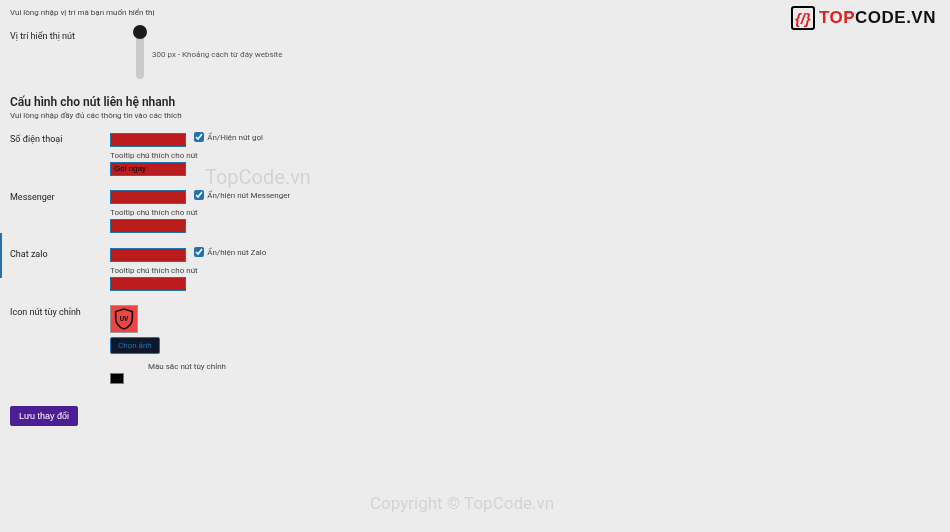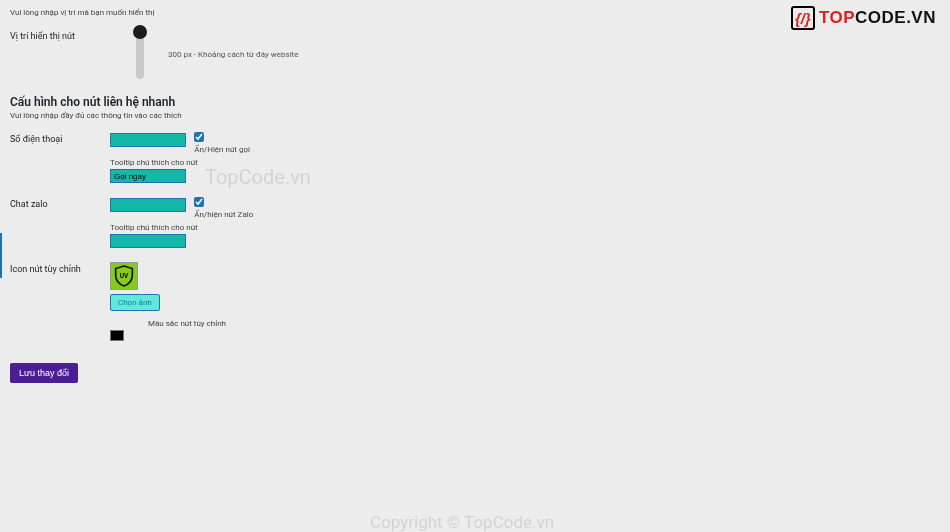--- a/index.html
+++ b/index.html
@@ -14,57 +14,57 @@
     overflow:hidden;
   }
   .page { padding: 8px 16px 10px 10px; }
   h2.sect { font-size:12px; font-weight:600; margin:4px 0 2px 0; color:#1d2327;}
   .sub   { font-size:8px; color:#444; margin-bottom:10px; }
   table.form { border-collapse:collapse; }
   table.form td.lab { width:100px; vertical-align:top; font-size:9px; color:#222; padding:4px 4px 4px 0;}
   table.form td.fld { vertical-align:top; padding:2px 0 12px 0; }
   .txt {
     width:76px; height:14px;
-    border:1px solid #2271b1; background:#14b8a6;
+    border:1px solid #2271b1; background:#b91c1c;
     font-size:8px; padding:0 3px;
   }
   .txt.sm { width:76px; }
   .tooltiplab { font-size:8px; color:#444; margin:4px 0 2px 0; display:block;}
-  .cbrow { display:inline-flex; align-items:flex-start; gap:3px; margin-left:6px; font-size:8px; color:#444;flex-direction:column;}
+  .cbrow { display:inline-flex; align-items:flex-end; gap:3px; margin-left:6px; font-size:8px; color:#444;}
   input[type=checkbox]{ width:10px;height:10px; accent-color:#2271b1; margin:0;}
   
   .toggle { width:28px; height:14px; border-radius:8px; background:#2196f3; position:relative; display:inline-block; }
   .toggle::after { content:""; position:absolute; right:1px; top:1px; width:12px; height:12px; border-radius:50%; background:#fff; }
   
-  .slider-wrap { display:flex; align-items:flex-start; gap:24px; }
+  .slider-wrap { display:flex; align-items:flex-start; gap:8px; }
   .vtrack { width:8px; height:50px; background:#c9c9c9; border-radius:4px; position:relative; margin-left:26px;}
   .vknob  { position:absolute; top:-4px; left:-3px; width:14px; height:14px; background:#1b1b1b; border-radius:50%;}
   .vtxt   { font-size:8px; color:#555; align-self:center; }
   
   .iconprev {
-    width:28px;height:28px;border:1px solid #9a9a9a;background:#84cc16;
+    width:28px;height:28px;border:1px solid #9a9a9a;background:#ef4444;
     display:flex;align-items:center;justify-content:center;padding:3px;text-decoration:underline;
   }
   .shield {
     width:20px;height:22px;
     display:flex;align-items:center;justify-content:center;
   }
   .btn-soft {
     display:inline-block;
-    border:1px solid #2271b1; color:#2271b1; background:#5eead4;
+    border:1px solid #2271b1; color:#2271b1; background:#0f172a;
     font-size:8px; padding:3px 7px; border-radius:2px; cursor:pointer;
   }
   .btn-primary{
     display:inline-block;
     background:#4c1d95;color:#fff;border:none;
     font-size:9px;padding:5px 9px;border-radius:2px;cursor:pointer;
   }
   .swatch { width:14px;height:11px;border:1px solid #777;background:#000;display:inline-block;}
   .watermark1{position:absolute;left:205px;top:165px;font-size:20px;color:rgba(0,0,0,0.11);font-weight:400;}
-  .watermark2{position:absolute;left:370px;top:512px;font-size:17px;color:rgba(0,0,0,0.11);}
+  .watermark2{position:absolute;left:370px;top:493px;font-size:17px;color:rgba(0,0,0,0.11);}
   .logo{position:absolute; right:14px; top:6px; display:flex;align-items:center; font-family:Arial,sans-serif;}
   .logo .braces{
     width:24px;height:24px;border-radius:3px;border:2px solid #000;
     display:flex;align-items:center;justify-content:center;
     color:#e21d1d;font-weight:900;font-size:15px;margin-right:4px;
     font-style:italic;
   }
   .logo .tcode{font-size:17px;font-weight:700;letter-spacing:0.5px;}
   .logo .tcode .t{color:#e21d1d;}
   .logo .tcode .r{color:#111;}
@@ -116,20 +116,32 @@
         <input class="txt" style="">
         <span class="cbrow">
           <input type="checkbox" checked="" style="">
           <span>Ẩn/Hiện nút gọi</span>
         </span>
         <span class="tooltiplab">Tooltip chú thích cho nút</span>
         <input class="txt sm" value="Gọi ngay" style="">
       </td>
     </tr>
 
+    <tr>
+      <td class="lab">Messenger</td>
+      <td class="fld">
+        <input class="txt" style="">
+        <span class="cbrow">
+          <input type="checkbox" checked="" style="">
+          <span>Ẩn/hiện nút Messenger</span>
+        </span>
+        <span class="tooltiplab">Tooltip chú thích cho nút</span>
+        <input class="txt sm" style="">
+      </td>
+    </tr>
 
     <tr>
       <td class="lab">Chat zalo</td>
       <td class="fld">
         <input class="txt" style="">
         <span class="cbrow">
           <input type="checkbox" checked="" style="">
           <span>Ẩn/hiện nút Zalo</span>
         </span>
         <span class="tooltiplab">Tooltip chú thích cho nút</span>

